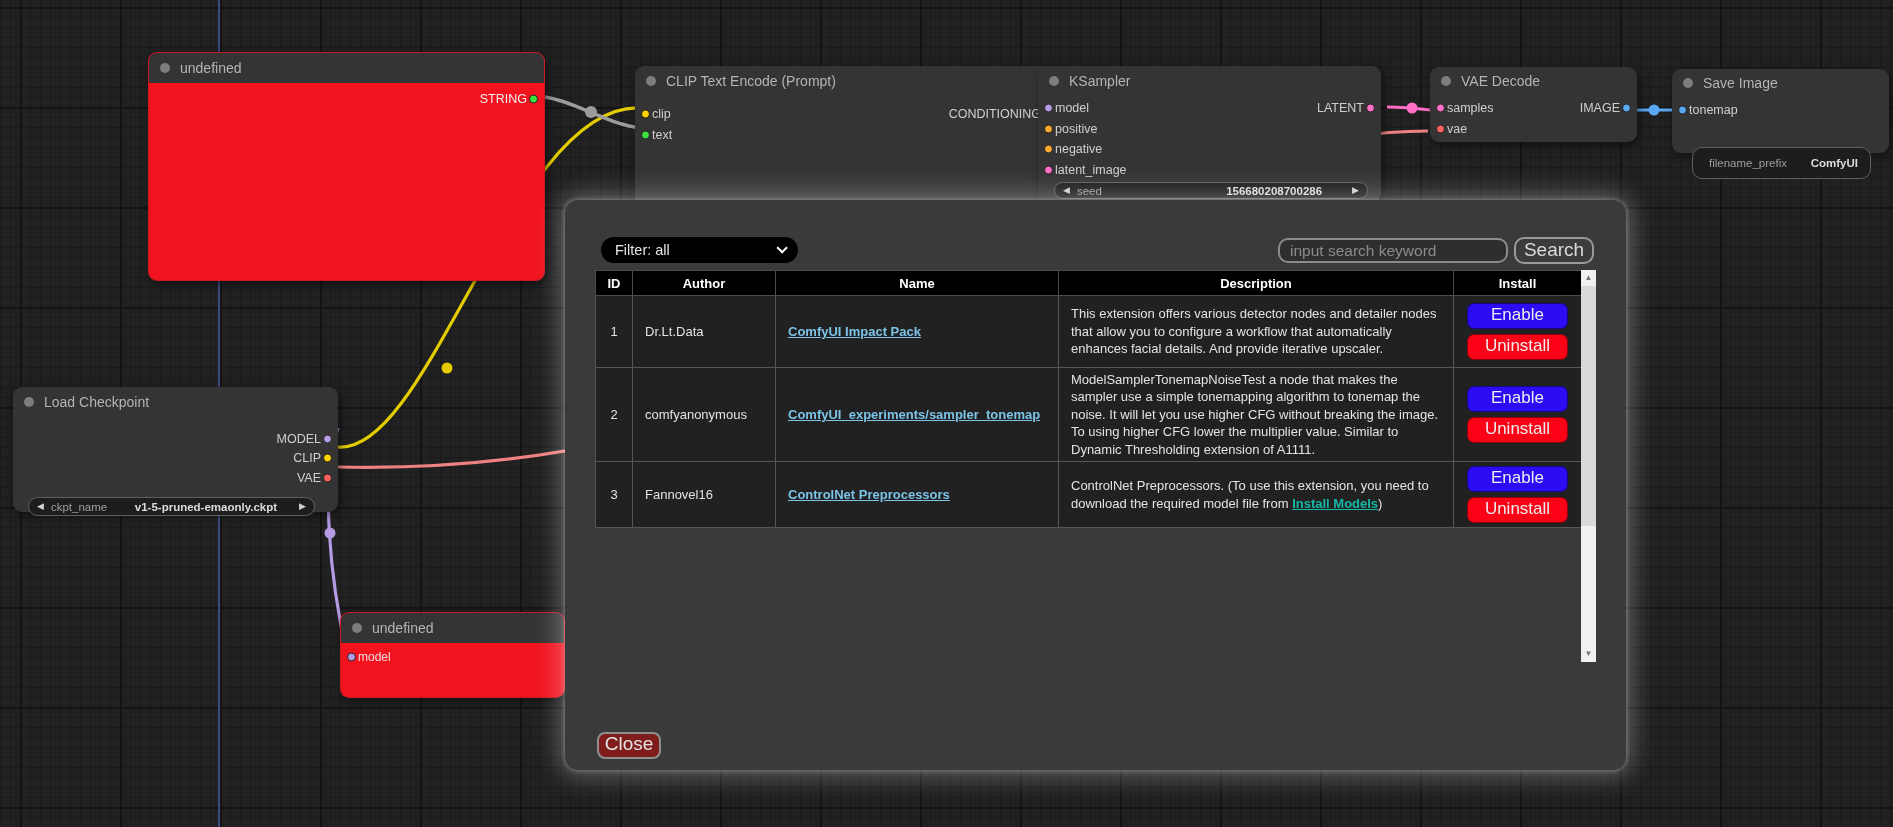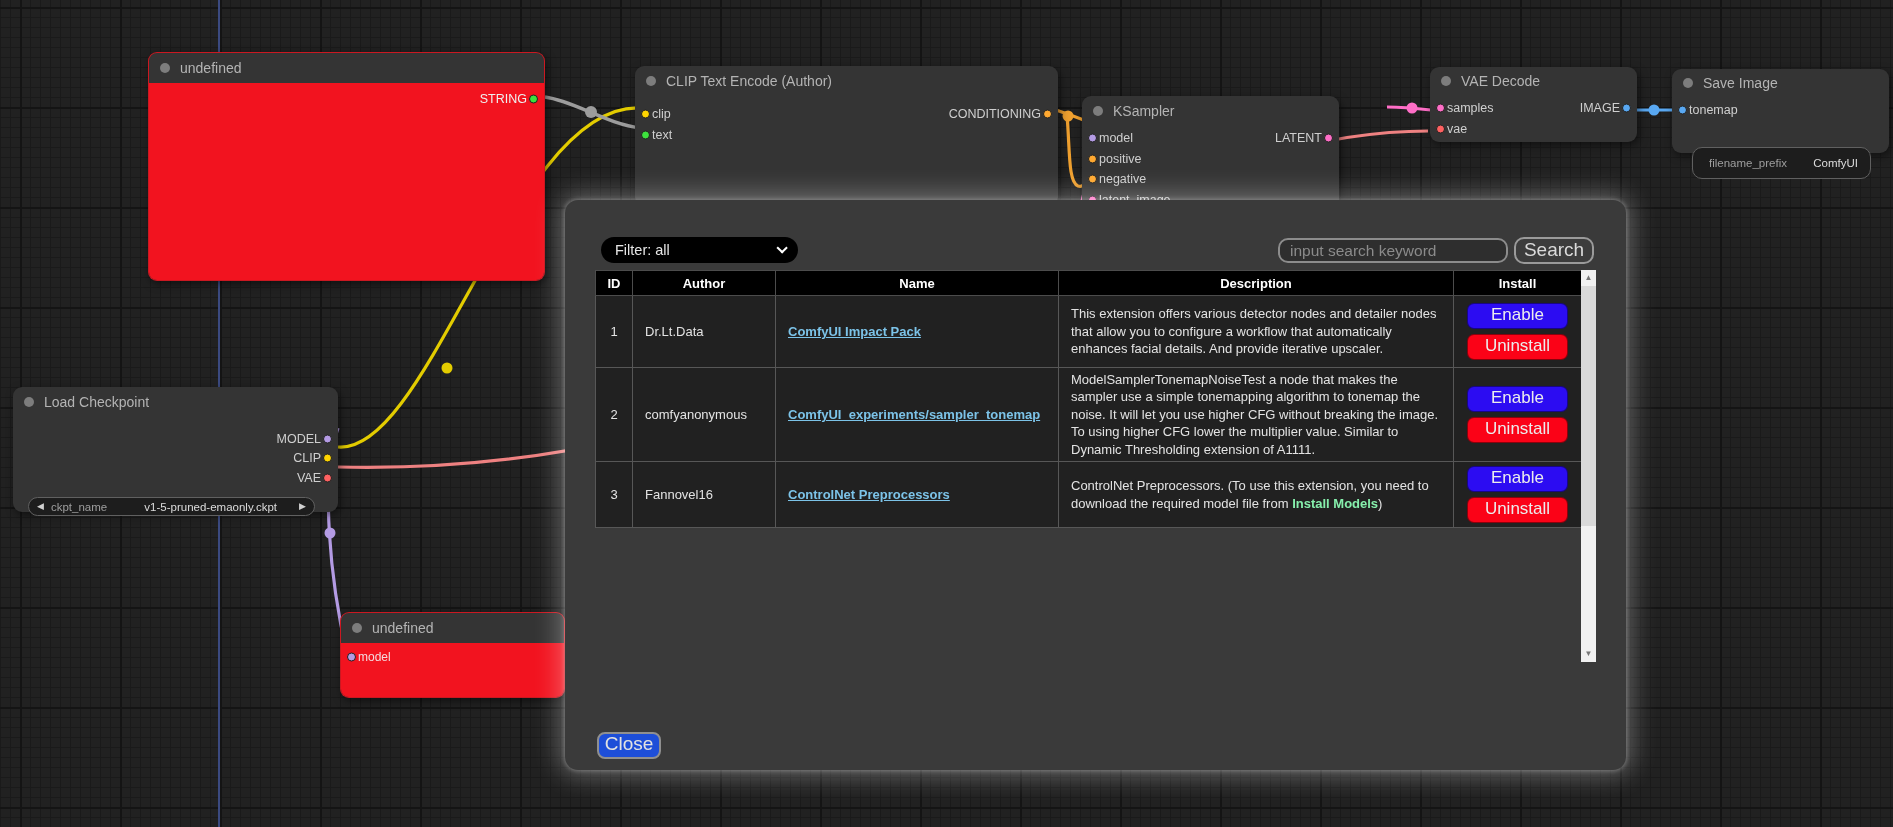--- a/index.html
+++ b/index.html
@@ -32,21 +32,21 @@
   .slot .sdot.in{left:6px;}
   .slot .sdot.out{right:6px;}
   .slot .lab-l{margin-right:auto;}
   .slot .lab-r{margin-left:auto;}
   .onred{color:#f3dade;}
   .onred-out{color:#efefef;}
   .widget{position:absolute;background:#1d1d1d;border:1px solid #606060;border-radius:10px;
     display:flex;align-items:center;padding:0 8px;font-size:11.5px;color:#9e9e9e;}
   .widget .arrow{color:#d0d0d0;font-size:9px;line-height:1;}
   .widget .wlabel{margin-left:7px;}
-  .widget .wvalue{margin-left:auto;color:#dcdcdc;margin-right:12px;}
+  .widget .wvalue{margin-left:auto;color:#dcdcdc;margin-right:12px;font-weight:bold;}
   .widget .wvalue.noarrow{margin-right:4px;}
   .c-model{background:var(--slot-model);} .c-clip{background:var(--slot-clip);}
   .c-vae{background:var(--slot-vae);}   .c-cond{background:var(--slot-cond);}
   .c-latent{background:var(--slot-latent);} .c-image{background:var(--slot-image);}
   .c-string{background:var(--slot-string);}
   
   #dialog{position:absolute;left:565px;top:200px;width:1061px;height:570px;z-index:10;
     background:#3a3a3a;border-radius:13px;
     box-shadow:0 0 26px 6px rgba(255,255,255,.30), 0 0 4px 1px rgba(255,255,255,.25);}
   #filter-select{position:absolute;left:36px;top:37px;width:197px;height:26px;background:#000;
@@ -63,33 +63,33 @@
   #ext-table{position:absolute;left:30px;top:70px;border-collapse:collapse;table-layout:fixed;width:986px;}
   #ext-table th{background:#000;color:#fff;font-size:13px;font-weight:bold;height:25px;
     border:1px solid #4c4c4c;text-align:center;padding:0;}
   #ext-table td{background:#212121;border:1px solid #575757;color:#e3e3e3;font-size:13px;
     padding:1px 12px;vertical-align:middle;}
   #ext-table tr.r1 td{height:72px;} #ext-table tr.r2 td{height:94px;} #ext-table tr.r3 td{height:66px;}
   td.cid{text-align:center;}
   td.cauthor{padding-left:8px;}
   td.cname a{color:var(--link);font-weight:bold;text-decoration:underline;cursor:pointer;}
   td.cdesc{font-size:12.6px;line-height:1.34;padding:2px 4px;}
-  td.cdesc b{color:#86efac;}
+  td.cdesc b{color:#14b8a6;text-decoration:underline;}
   td.cinstall{padding:0;margin-top:16px;}
   .btn-stack{display:flex;flex-direction:column;align-items:center;justify-content:center;gap:5px;height:100%;}
   .btn{width:101px;height:26px;border-radius:7px;color:#ececec;font-size:17px;display:flex;
     align-items:center;justify-content:center;border:1px solid rgba(0,0,0,.45);cursor:pointer;padding-bottom:2px;}
   .btn.enable{background:var(--enable-bg);}
   .btn.uninstall{background:var(--uninstall-bg);}
   #scrollbar{position:absolute;left:1016px;top:70px;width:15px;height:392px;background:#f1f1f1;
     display:flex;flex-direction:column;align-items:center;}
   #scrollbar .sb-arrow{color:#777;font-size:8px;line-height:16px;height:16px;cursor:pointer;}
   #scrollbar .sb-thumb{width:15px;background:#d9d9d9;height:240px;cursor:pointer;}
   #scrollbar .sb-track{flex:1;}
-  #close-btn{position:absolute;left:32px;top:532px;width:64px;height:27px;background:#1d4ed8;
+  #close-btn{position:absolute;left:32px;top:532px;width:64px;height:27px;background:#7f1d1d;
     border:2px solid #8f8f8f;border-radius:8px;color:#e2e2e2;font-size:19px;display:flex;
     align-items:center;justify-content:center;padding-bottom:3px;cursor:pointer;}
 </style>
 </head>
 <body>
 
 <div id="stage">
   <div id="axis-line"></div>
 
   <svg id="wires" width="1893" height="827">
@@ -119,37 +119,37 @@
       <div class="slot" style="height:32px;">
         <span class="lab-r onred-out">STRING</span>
         <span class="sdot out c-string"></span>
       </div>
     </div>
   </div>
 
   <div class="node" style="left:635px;top:66px;width:423px;height:140px;">
     <div class="node-header">
       <span class="title-dot"></span>
-      <span>CLIP Text Encode (Author)</span>
+      <span>CLIP Text Encode (Prompt)</span>
     </div>
     <div class="node-body" style="padding-top:7px;">
       <div class="slot" style="height:21px;">
         <span class="sdot in c-clip"></span>
         <span class="lab-l">clip</span>
         <span class="lab-r">CONDITIONING</span>
         <span class="sdot out c-cond"></span>
       </div>
       <div class="slot" style="height:21px;">
         <span class="sdot in c-string"></span>
         <span class="lab-l">text</span>
       </div>
     </div>
   </div>
 
-  <div class="node" style="left:1082px;top:66px;width:257px;height:137px;margin-top:30px;">
+  <div class="node" style="left:1038px;top:66px;width:343px;height:137px;">
     <div class="node-header">
       <span class="title-dot"></span>
       <span>KSampler</span>
     </div>
     <div class="node-body" style="padding-top:2px;">
       <div class="slot" style="height:20.5px;">
         <span class="sdot in c-model"></span>
         <span class="lab-l">model</span>
         <span class="lab-r">LATENT</span>
         <span class="sdot out c-latent"></span>

